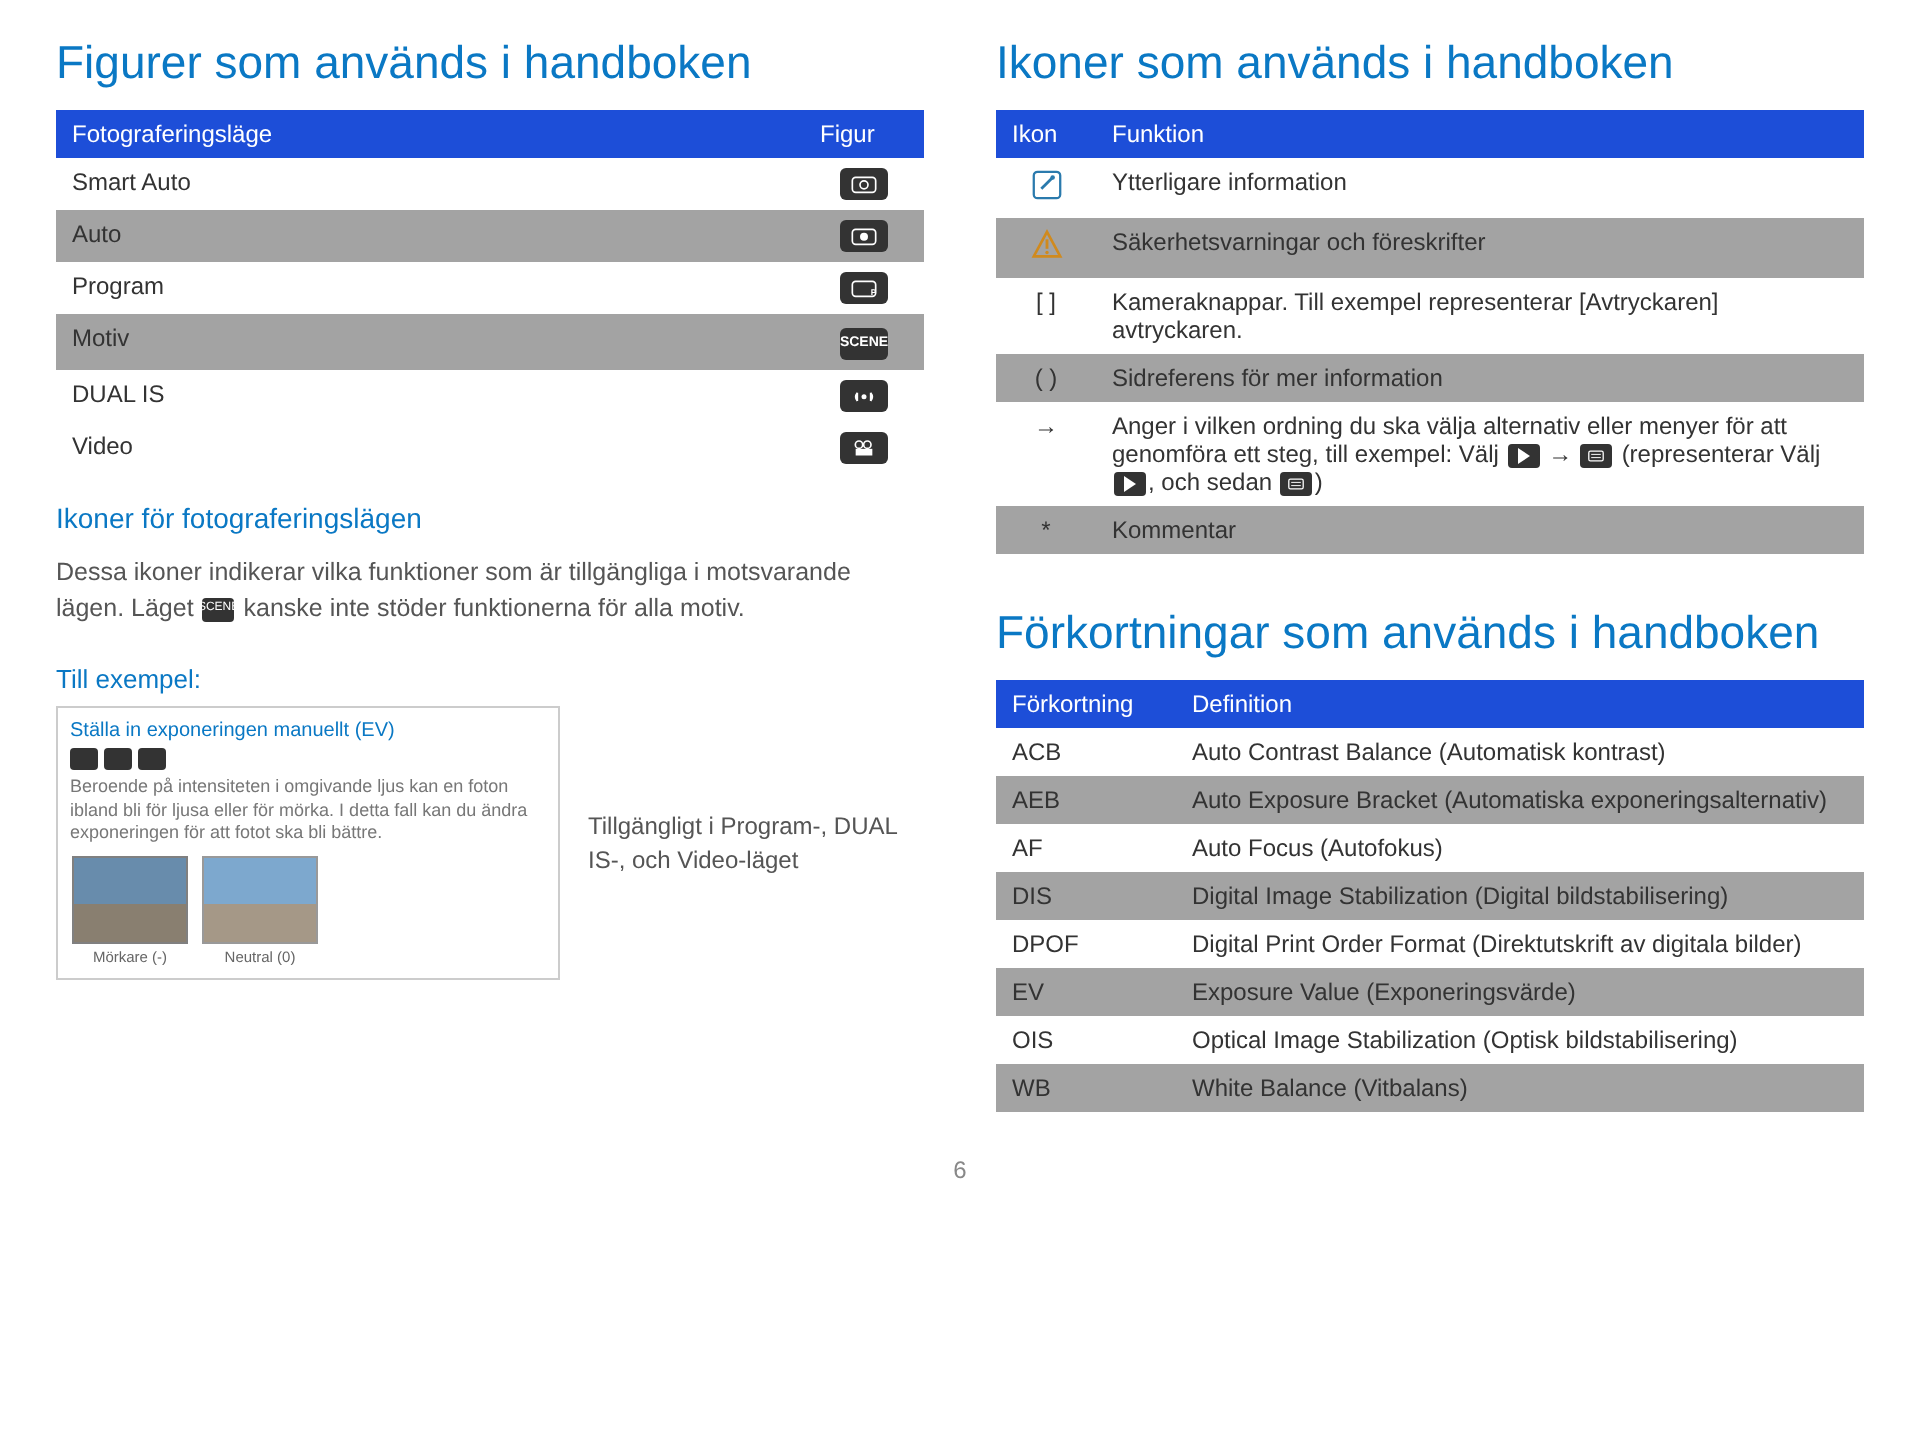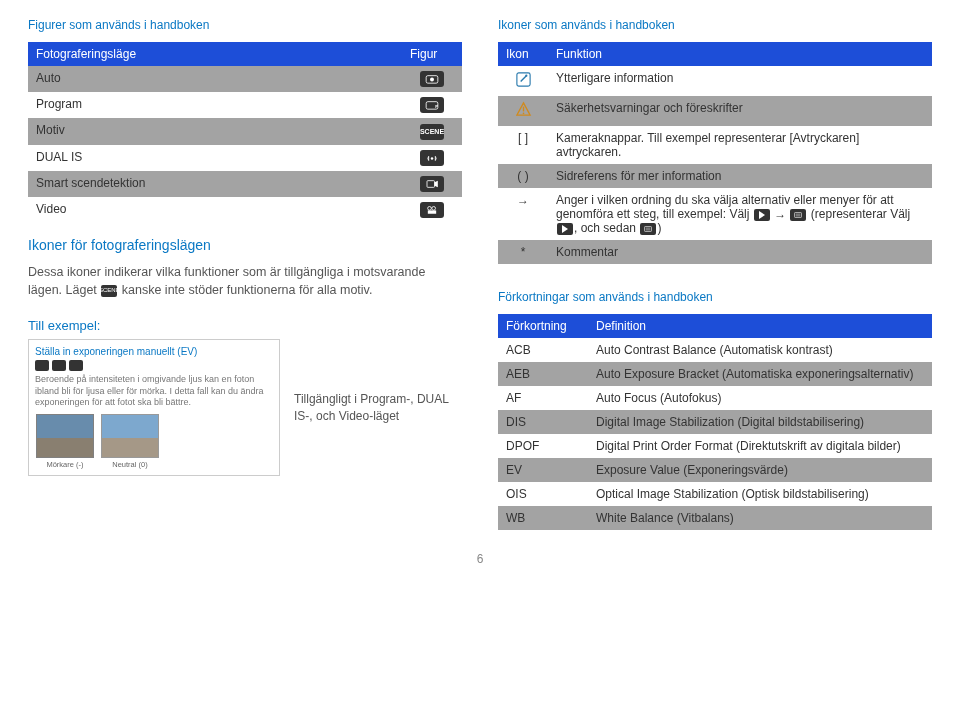--- a/index.html
+++ b/index.html
@@ -14,21 +14,21 @@
     font-size: 12px;
   }
   .cols {
     display: flex;
     gap: 36px;
   }
   .left, .right { flex: 1; }
   h2 {
     color: #0a78c4;
     font-weight: normal;
-    font-size: 12px;
+    font-size: 23px;
     margin: 0 0 10px 0;
   }
   .right h2 { margin-top: 0; }
   .right h2.sec2 { margin-top: 26px; }
   table.tbl {
     width: 100%;
     border-collapse: collapse;
     font-size: 12px;
   }
   table.tbl th {
@@ -132,20 +132,29 @@
 <div class="cols">
 
   <div class="left">
     <h2>Figurer som används i handboken</h2>
     <table class="tbl">
       <tbody>
           <tr>
         <th>Fotograferingsläge</th>
         <th style="width:60px">Figur</th>
       </tr>
+      <tr>
+        <td>Smart Auto</td>
+        <td class="icon-cell"><span class="ficon">
+                <svg viewBox="0 0 16 12">
+                  <rect x="1" y="2" width="14" height="9" rx="2" fill="none" stroke="#fff" stroke-width="1"></rect>
+                  <circle cx="8" cy="6.5" r="2.4" fill="none" stroke="#fff" stroke-width="1"></circle>
+                </svg>
+              </span></td>
+      </tr>
       <tr class="alt">
         <td>Auto</td>
         <td class="icon-cell"><span class="ficon">
                 <svg viewBox="0 0 16 12">
                   <rect x="1" y="2" width="14" height="9" rx="2" fill="none" stroke="#fff" stroke-width="1"></rect>
                   <circle cx="8" cy="6.5" r="2.4" fill="#fff"></circle>
                 </svg>
               </span></td>
       </tr>
       <tr>
@@ -160,29 +169,20 @@
       <tr class="alt">
         <td>Motiv</td>
         <td class="icon-cell"><span class="ficon">SCENE</span></td>
       </tr>
       <tr>
         <td>DUAL IS</td>
         <td class="icon-cell"><span class="ficon">
                 <svg viewBox="0 0 16 12">
                   <path d="M4 4 L4 9 M4 4 Q2 6.5 4 9 M12 4 L12 9 M12 4 Q14 6.5 12 9" stroke="#fff" stroke-width="1" fill="none"></path>
                   <circle cx="8" cy="6.5" r="1.5" fill="#fff"></circle>
-                </svg>
-              </span></td>
-      </tr>
-      <tr class="alt">
-        <td>Smart scendetektion</td>
-        <td class="icon-cell"><span class="ficon">
-                <svg viewBox="0 0 16 12">
-                  <rect x="2" y="2" width="9" height="8" rx="1" fill="none" stroke="#fff" stroke-width="1"></rect>
-                  <path d="M11 4 L15 2 L15 10 L11 8 Z" fill="#fff"></path>
                 </svg>
               </span></td>
       </tr>
       <tr>
         <td>Video</td>
         <td class="icon-cell"><span class="ficon">
                 <svg viewBox="0 0 16 12">
                   <circle cx="5" cy="4" r="2.2" fill="none" stroke="#fff" stroke-width="1"></circle>
                   <circle cx="10" cy="4" r="2.2" fill="none" stroke="#fff" stroke-width="1"></circle>
                   <rect x="3" y="6.5" width="10" height="4" fill="#fff"></rect>

